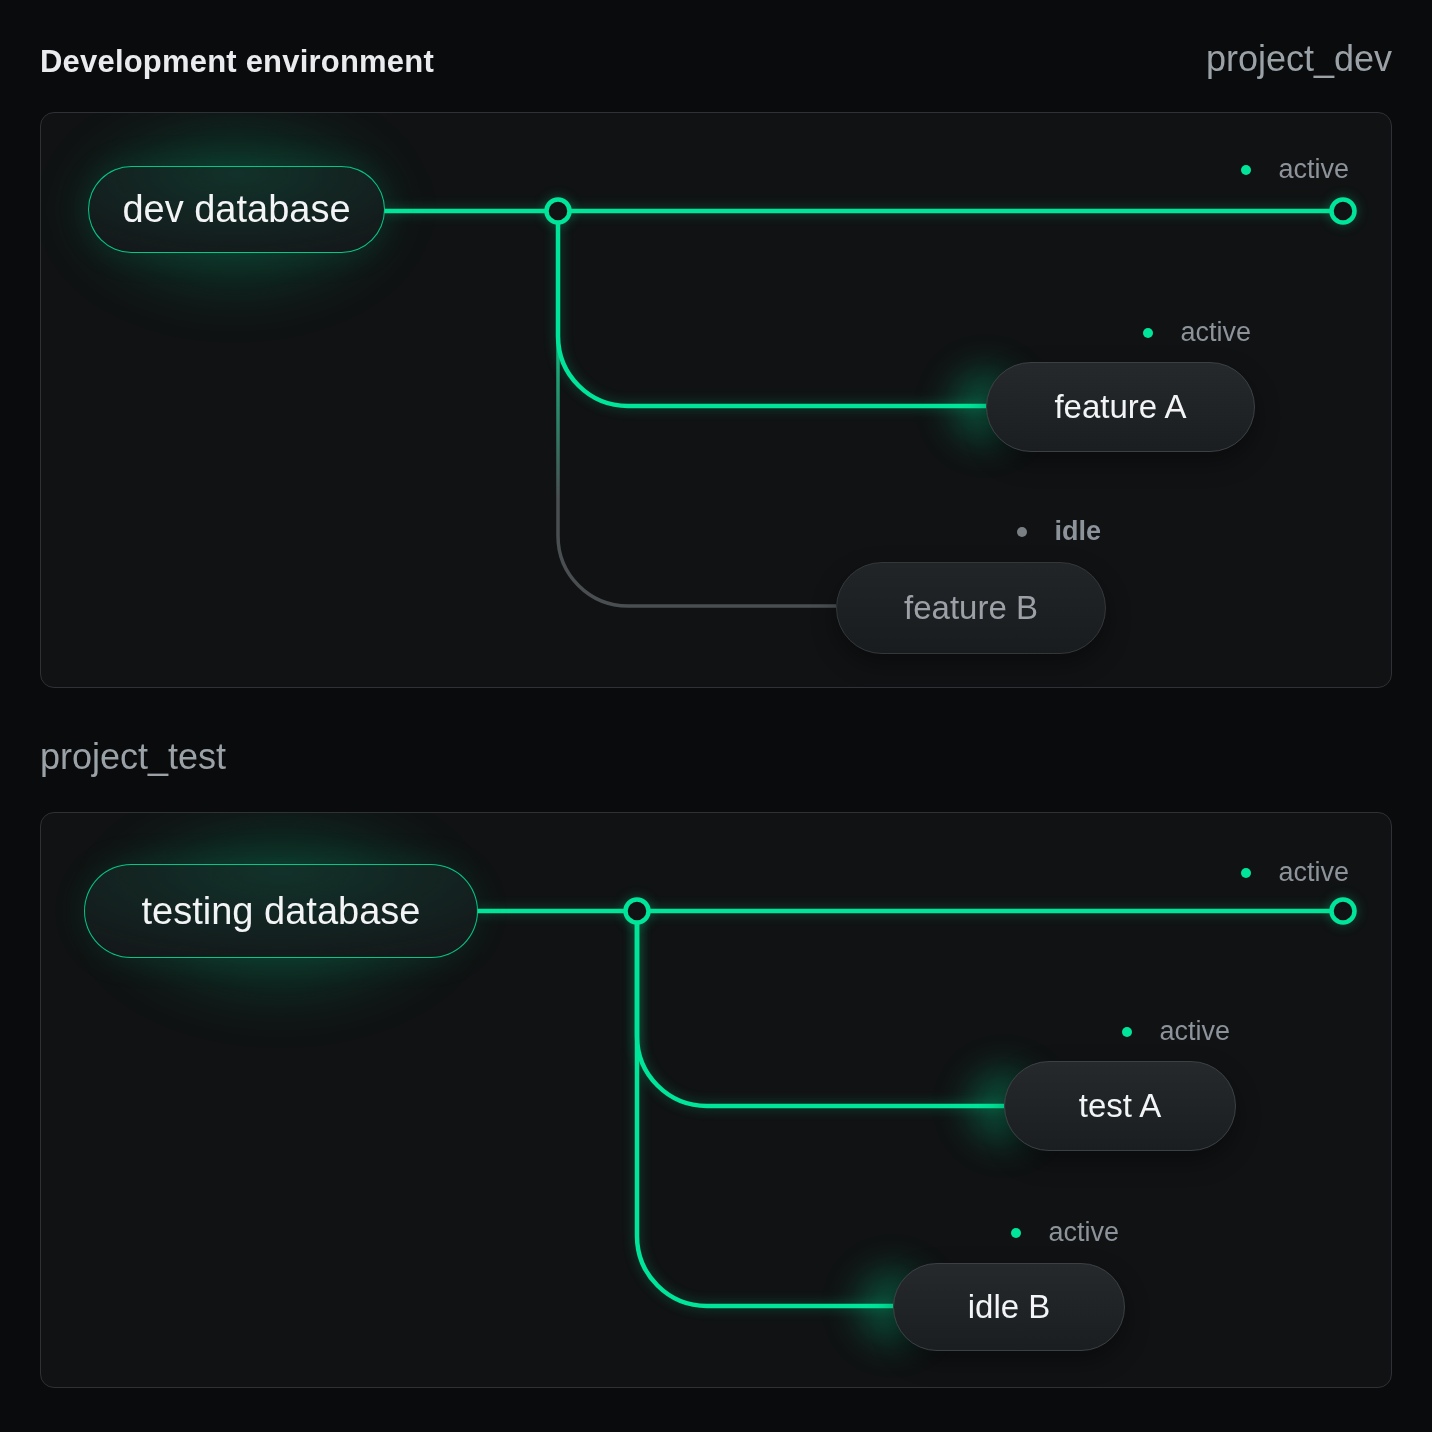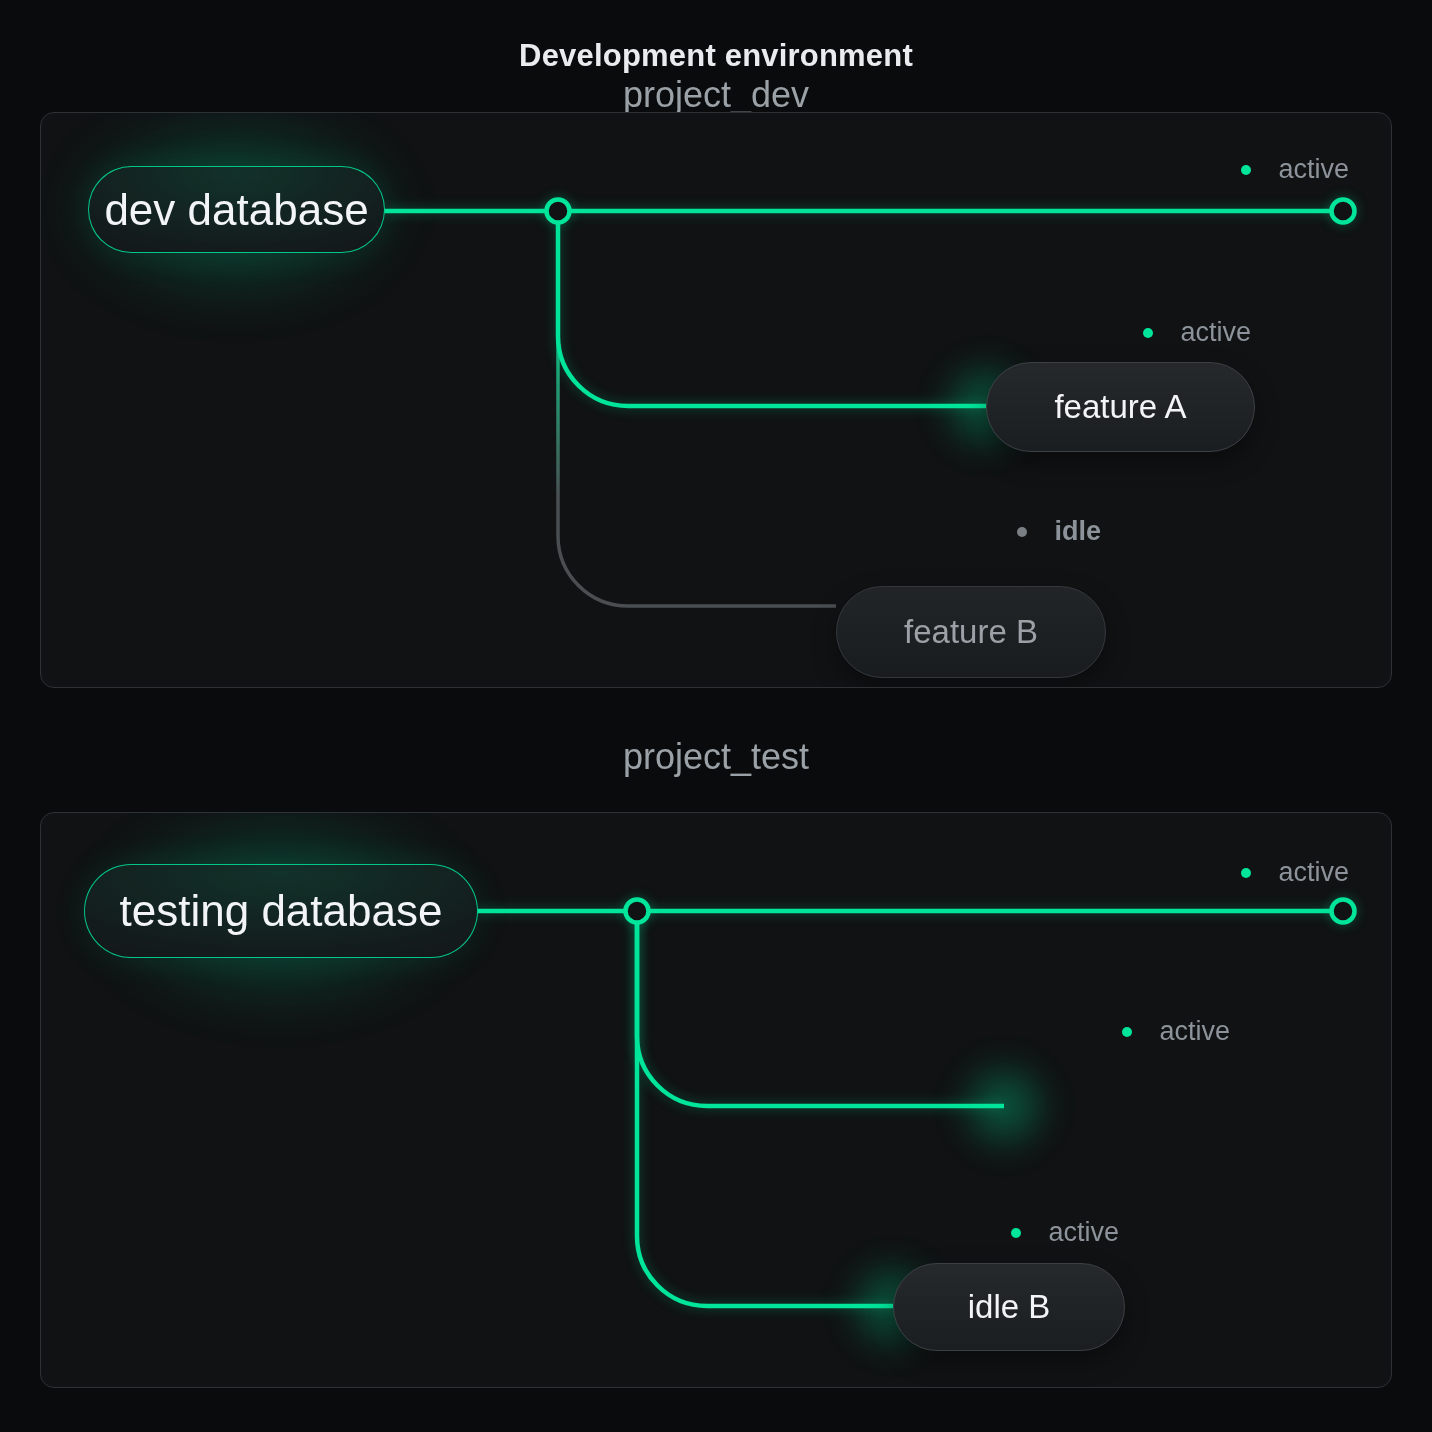--- a/index.html
+++ b/index.html
@@ -4,21 +4,21 @@
 <style>
   html,body{margin:0;padding:0;}
   body{
     width:1432px;height:1432px;position:relative;overflow:hidden;
     background:var(--page-bg,#0a0b0c);
     font-family:"Liberation Sans","DejaVu Sans",sans-serif;
     -webkit-font-smoothing:antialiased;
   }
   .hdr{
     position:absolute;left:40px;width:1352px;
-    display:flex;justify-content:space-between;align-items:center;flex-direction:column;
+    display:flex;justify-content:space-between;align-items:flex-end;
   }
   .hdr h2{
     margin:0;font-size:31px;font-weight:600;letter-spacing:.2px;
     color:var(--title-text,#e9ebee);
   }
   .project{
     font-size:36px;font-weight:400;color:var(--muted-text,#9aa1a7);
   }
   .panel{
     position:absolute;left:40px;width:1350px;height:574px;
@@ -34,21 +34,21 @@
     filter:drop-shadow(0 0 6px rgba(0,229,153,.3));}
   .pill{
     position:absolute;display:flex;align-items:center;justify-content:center;
     border-radius:999px;font-size:33px;color:var(--pill-text,#f2f4f6);
     white-space:nowrap;
   }
   .pill-db{
     border:1.5px solid rgba(0,229,153,.85);
     background:radial-gradient(130% 180% at 50% 8%, rgba(0,229,153,.13), rgba(0,229,153,0) 60%), #141719;
     box-shadow:0 0 36px rgba(0,229,153,.10);
-    font-size:44px;
+    font-size:38px;
   }
   .pill-branch{
     border:1px solid #3c4044;
     background:linear-gradient(180deg,#26292c,#1b1e20);
     box-shadow:0 10px 24px rgba(0,0,0,.35);
   }
   .pill-idle{
     border-color:#33373b;color:var(--idle-text,#9ba1a6);
     background:linear-gradient(180deg,#222528,#191c1e);
   }
@@ -105,21 +105,21 @@
       <span>active</span>
     </div>
     <div class="pill pill-branch" style="left:945px;top:249px;width:267px;height:88px;">
       <span>feature A</span>
     </div>
 
     <div class="status" style="right:290px;top:403px;font-weight:bold;">
       <span class="dot dot-idle"></span>
       <span>idle</span>
     </div>
-    <div class="pill pill-branch pill-idle" style="left:795px;top:449px;width:268px;height:90px;margin-top:24px;">
+    <div class="pill pill-branch pill-idle" style="left:795px;top:449px;width:268px;height:90px;">
       <span>feature B</span>
     </div>
   </div>
 </section>
 
 <section>
   <div class="hdr" style="top:736px;">
     <div class="project">project_test</div>
   </div>
 
@@ -142,20 +142,23 @@
 
     <div class="status" style="right:42px;top:44px;">
       <span class="dot"></span>
       <span>active</span>
     </div>
 
     <div class="status" style="right:161px;top:203px;">
       <span class="dot"></span>
       <span>active</span>
     </div>
+    <div class="pill pill-branch" style="left:963px;top:248px;width:230px;height:88px;">
+      <span>test A</span>
+    </div>
 
     <div class="status" style="right:272px;top:404px;">
       <span class="dot"></span>
       <span>active</span>
     </div>
     <div class="pill pill-branch" style="left:852px;top:450px;width:230px;height:86px;">
       <span>idle B</span>
     </div>
   </div>
 </section>

